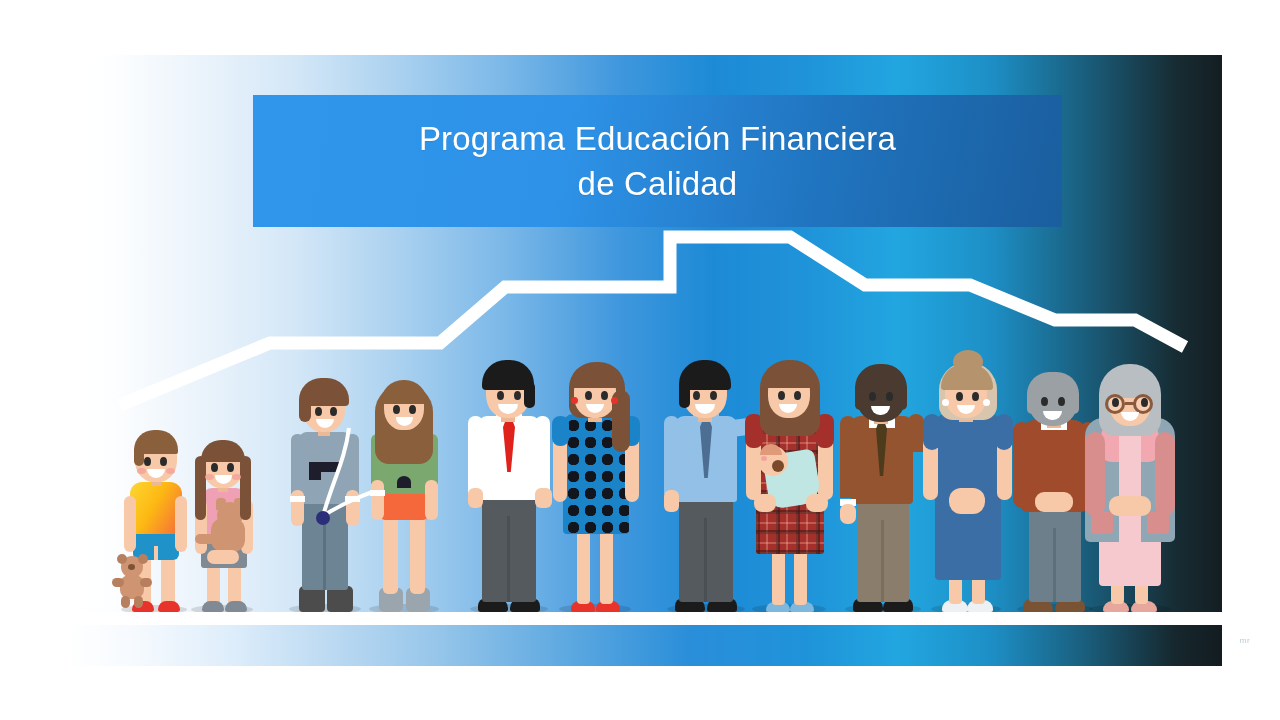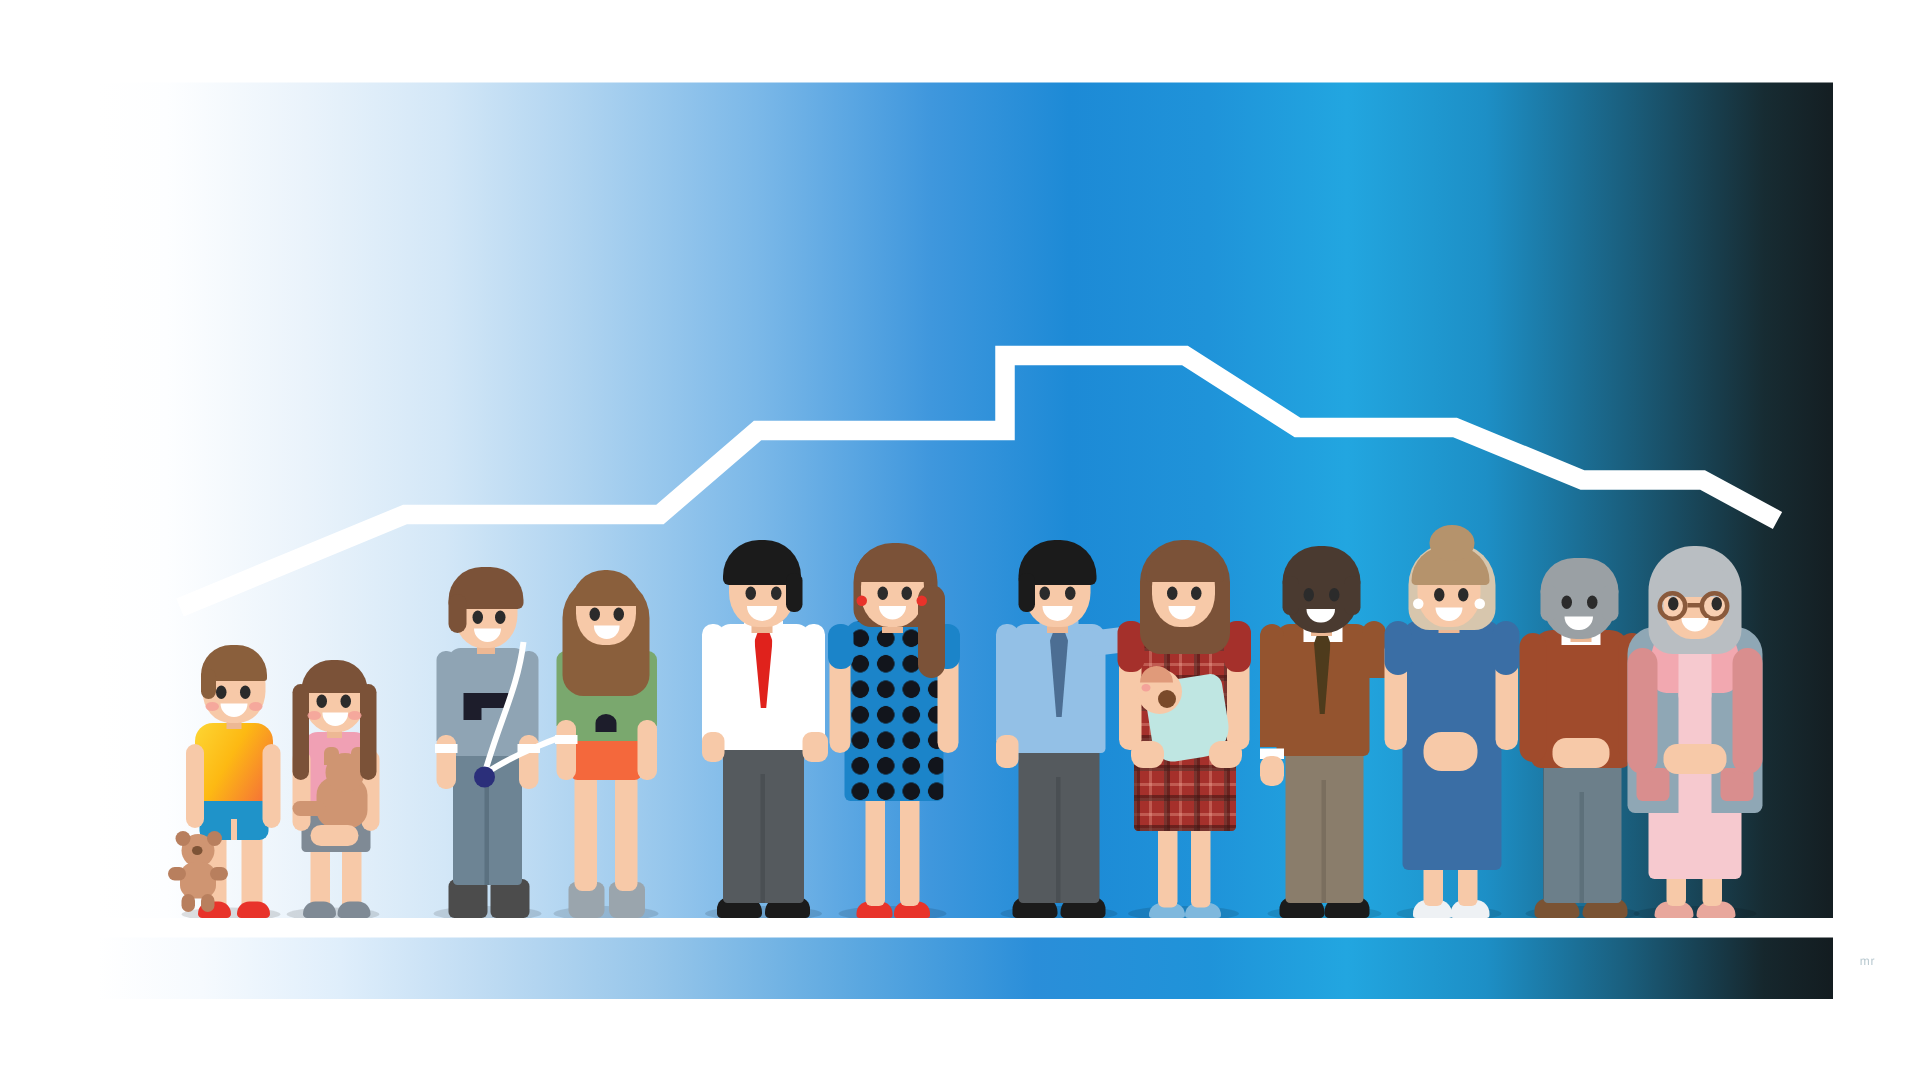--- a/index.html
+++ b/index.html
@@ -401,17 +401,21 @@
         <div class="part r" style="left:30px;top:0;width:20px;height:20px;border:3px solid #8a5a3c;box-sizing:border-box;background:rgba(255,255,255,.12);"></div>
         <div class="part" style="left:22px;top:8px;width:9px;height:3px;background:#8a5a3c;"></div>
       </div>
       <div class="part eye" style="left:37px;bottom:205px;"></div>
       <div class="part eye" style="left:66px;bottom:205px;"></div>
       <div class="part smile" style="left:46px;bottom:191px;width:18px;height:9px;"></div>
     </div>
 
   </div>
 
+  <div id="titlebox">
+    <div id="titletext">Programa  Educación  Financiera
+de Calidad</div>
+  </div>
 
   <div id="footbar"></div>
   <div id="watermark">mr</div>
 
 </div>
 
 </body></html>

